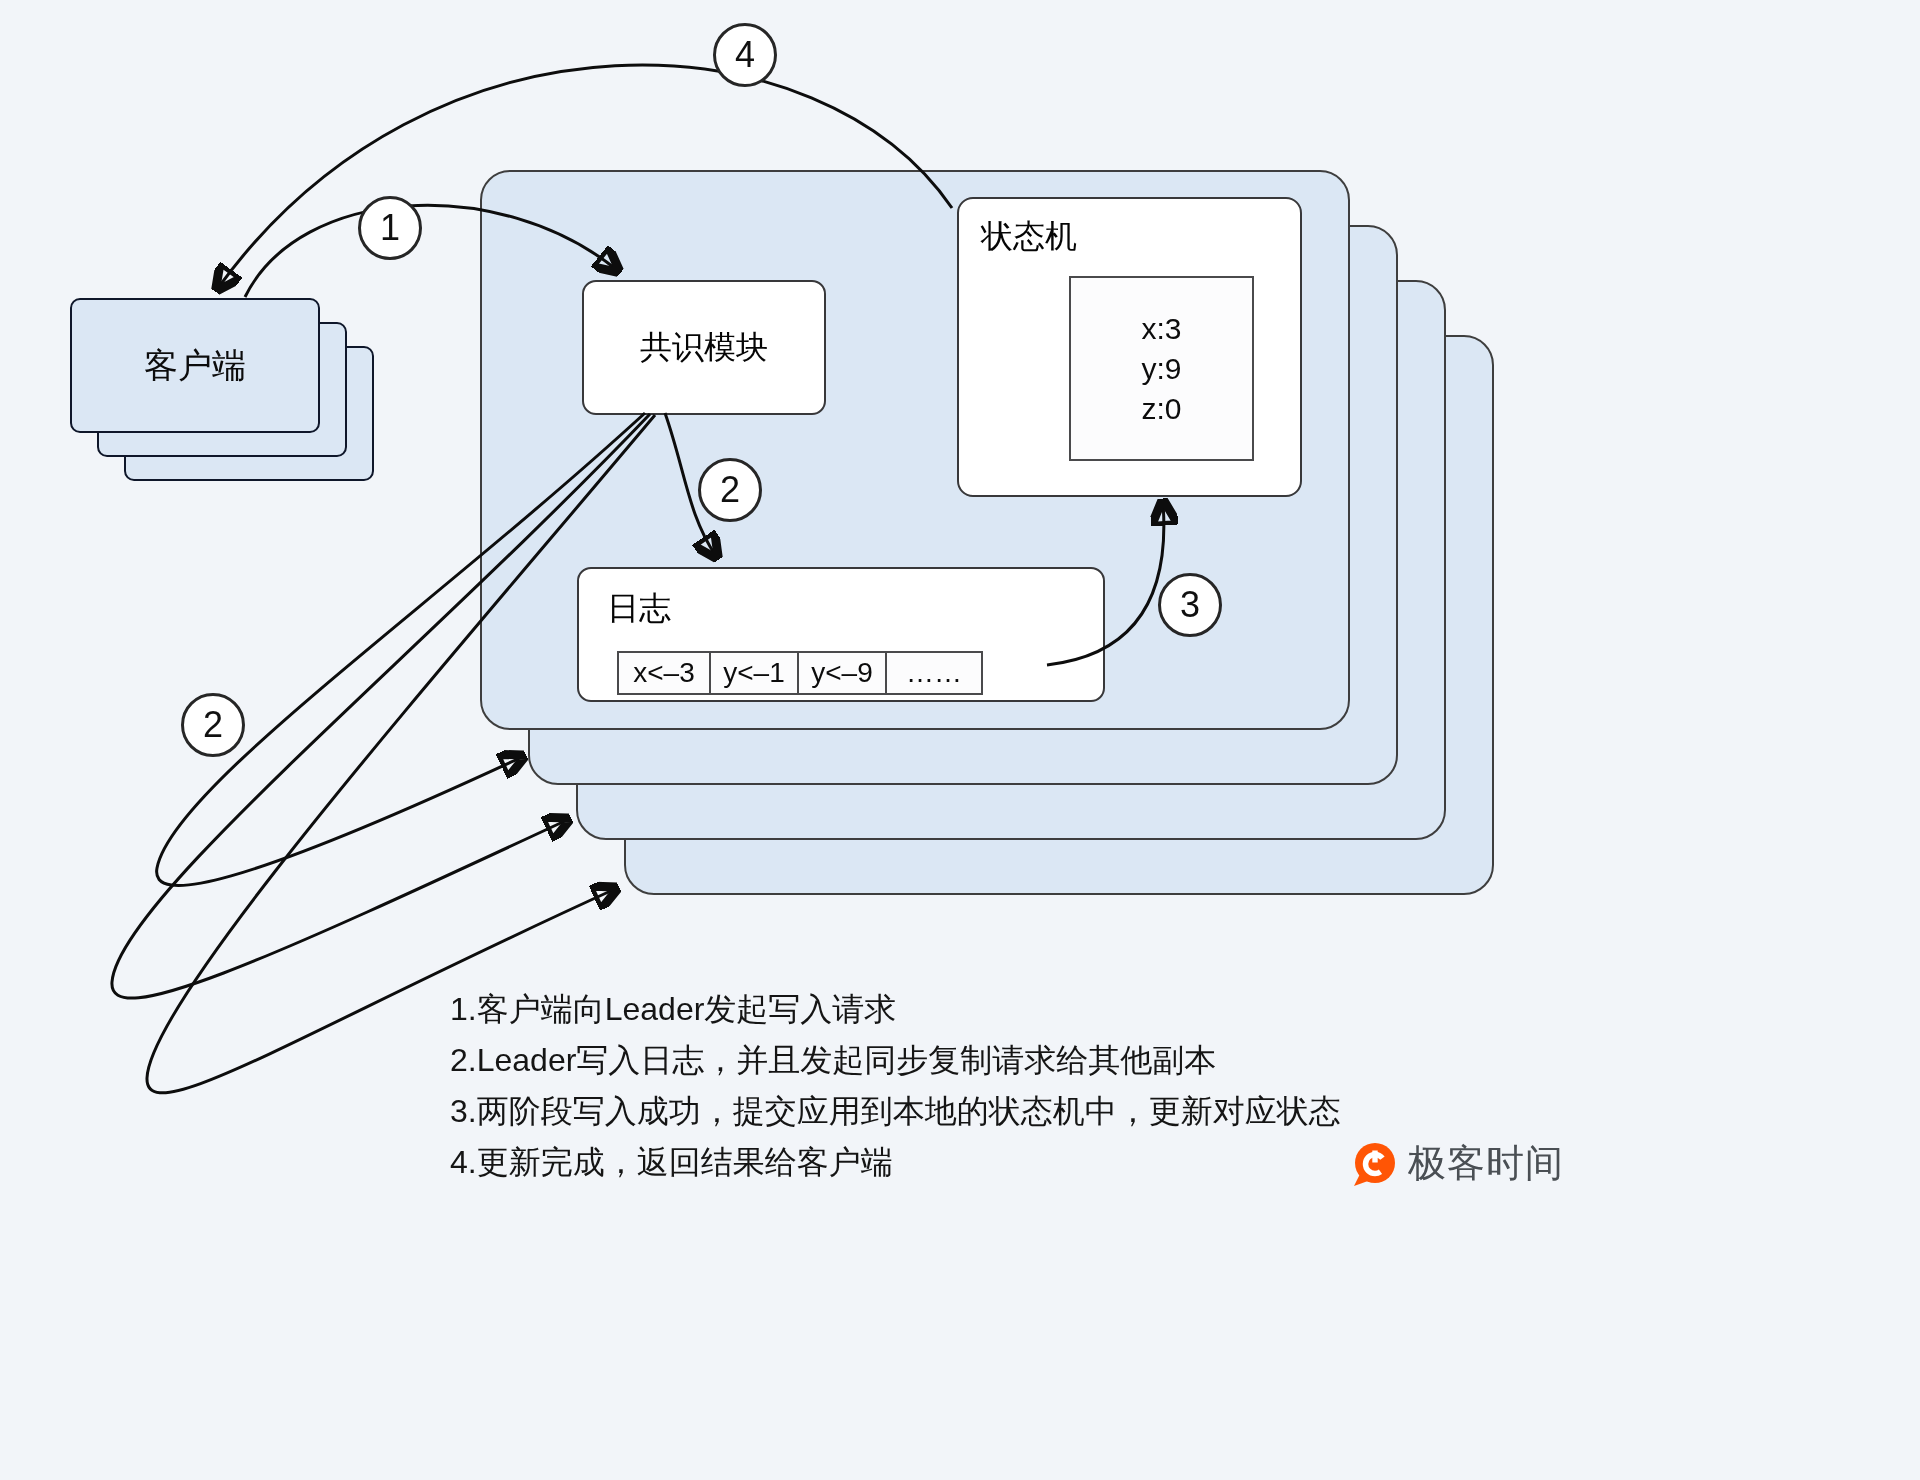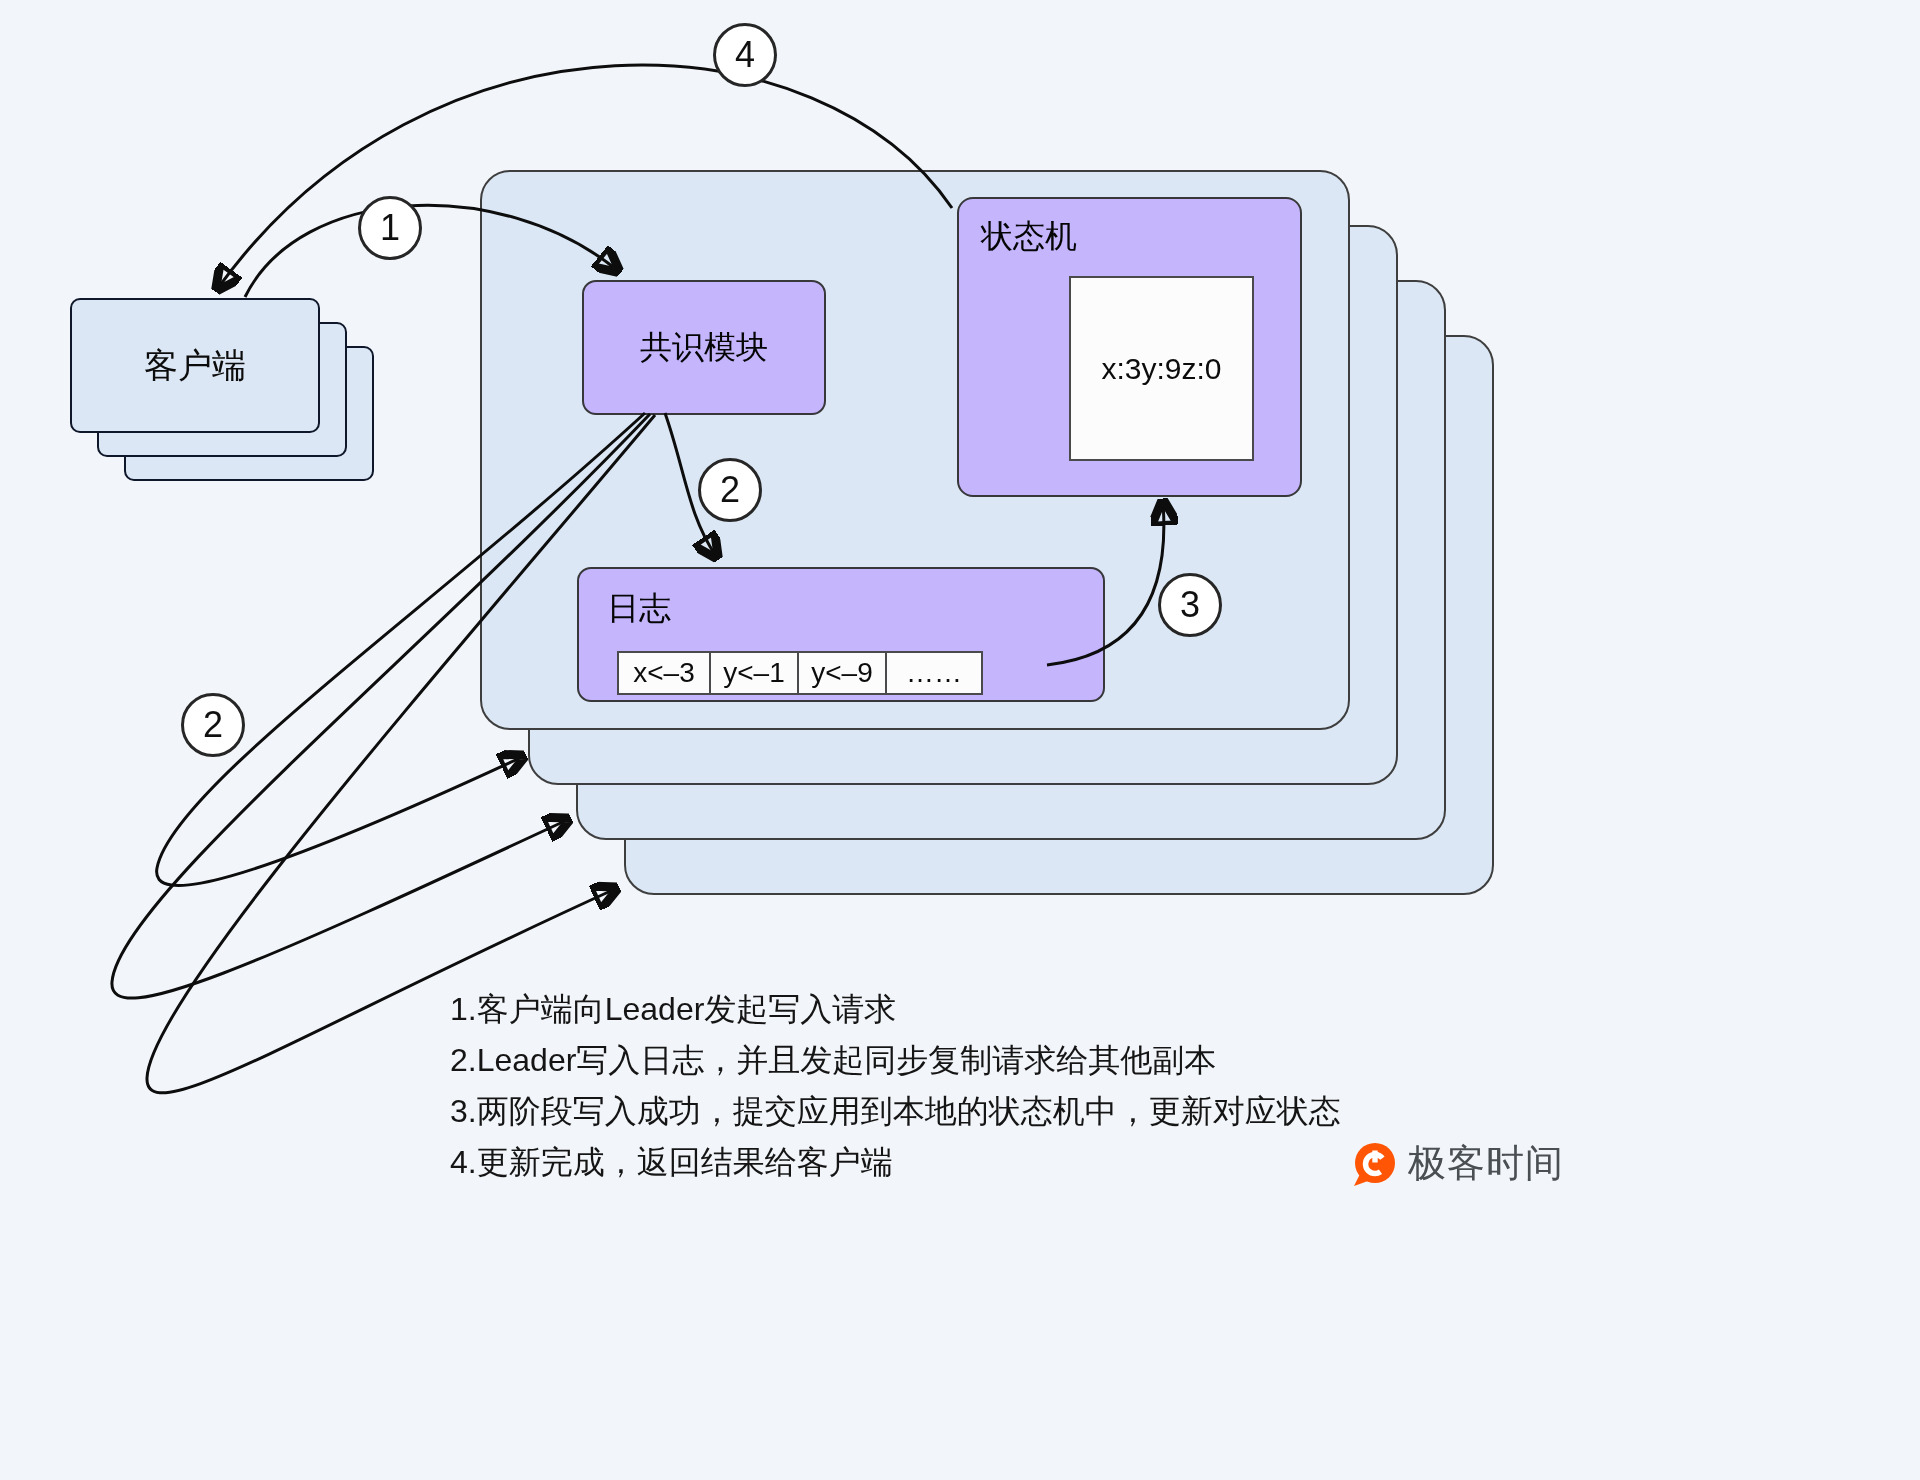--- a/index.html
+++ b/index.html
@@ -17,30 +17,30 @@
 
   
   .cbox { position:absolute; width:250px; height:135px; background:#dbe7f4;
           border:2px solid #0f172a; border-radius:10px; }
   .cbox.c3 { left:124px; top:346px; }
   .cbox.c2 { left:97px;  top:322px; }
   .cbox.front { left:70px; top:298px; display:flex; align-items:center; justify-content:center; }
   .client-label { font-size:34px; color:#0c0c0c; }
 
   
-  .module { position:absolute; background:#c4b5fd; border:2px solid #38383a; border-radius:14px; }
+  .module { position:absolute; background:#ffffff; border:2px solid #38383a; border-radius:14px; }
   .consensus { left:100px; top:108px; width:244px; height:135px;
                display:flex; align-items:center; justify-content:center; }
   .module-title { font-size:32px; color:#050505; }
 
   .state-machine { left:475px; top:25px; width:345px; height:300px; border-radius:16px; }
   .sm-label { position:absolute; left:22px; top:16px; font-size:32px; color:#050505; }
   .sm-store { position:absolute; left:110px; top:77px; width:185px; height:185px;
               background:#fcfcfd; border:2px solid #4a4a4c;
-              display:flex; flex-direction:row; align-items:center; justify-content:center;
+              display:flex; flex-direction:column; align-items:center; justify-content:center;
               font-size:30px; line-height:40px; color:#0c0c0c; }
 
   .log { left:95px; top:395px; width:528px; height:135px;padding-left:40px; }
   .log-label { position:absolute; left:28px; top:18px; font-size:32px; color:#050505; }
   .log-cells { position:absolute; left:38px; top:82px; display:flex;align-items:center; }
   .log-cell { height:44px; background:#fcfcfd; border:2px solid #4a4a4c; margin-left:-2px;
               display:flex; align-items:center; justify-content:center;
               font-size:28px; color:#0c0c0c; padding:0 6px; }
   .log-cell.w1 { width:94px; margin-left:0; }
   .log-cell.w2 { width:90px; }

